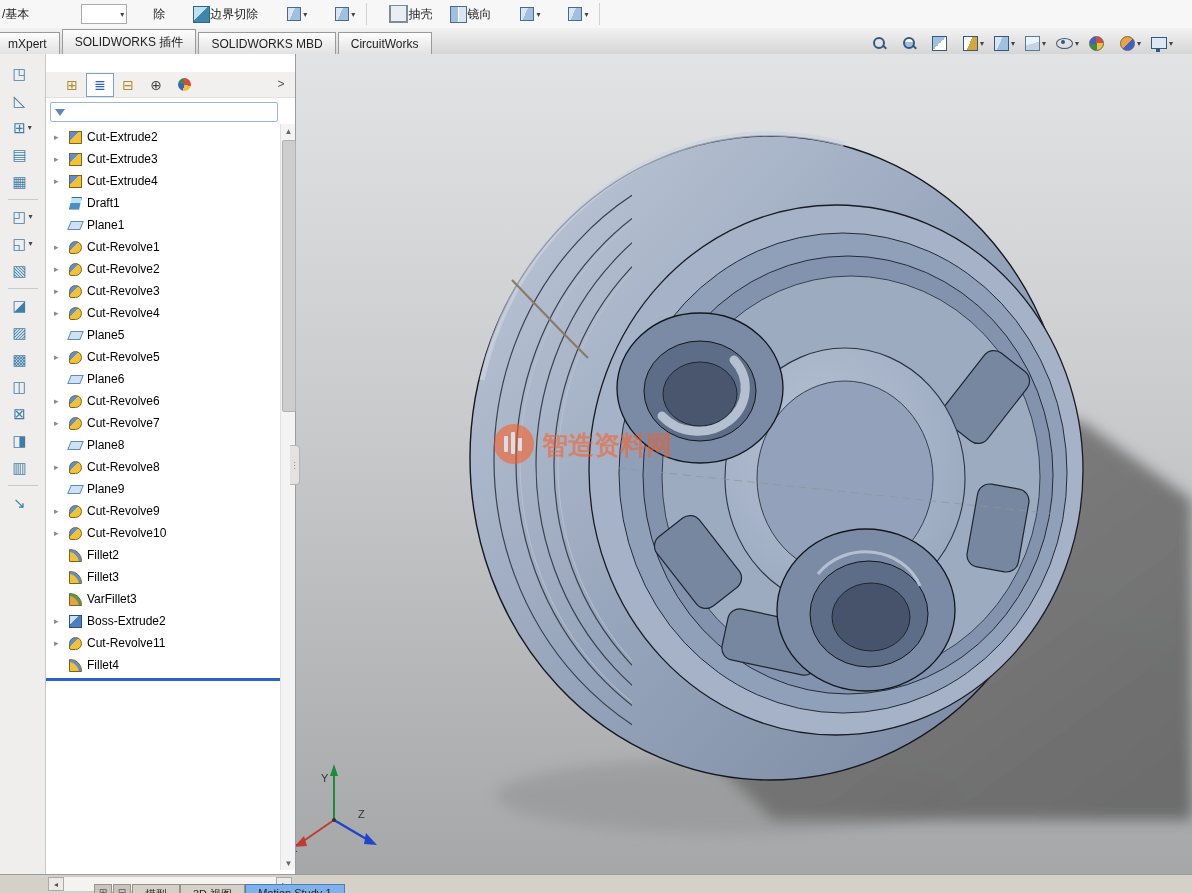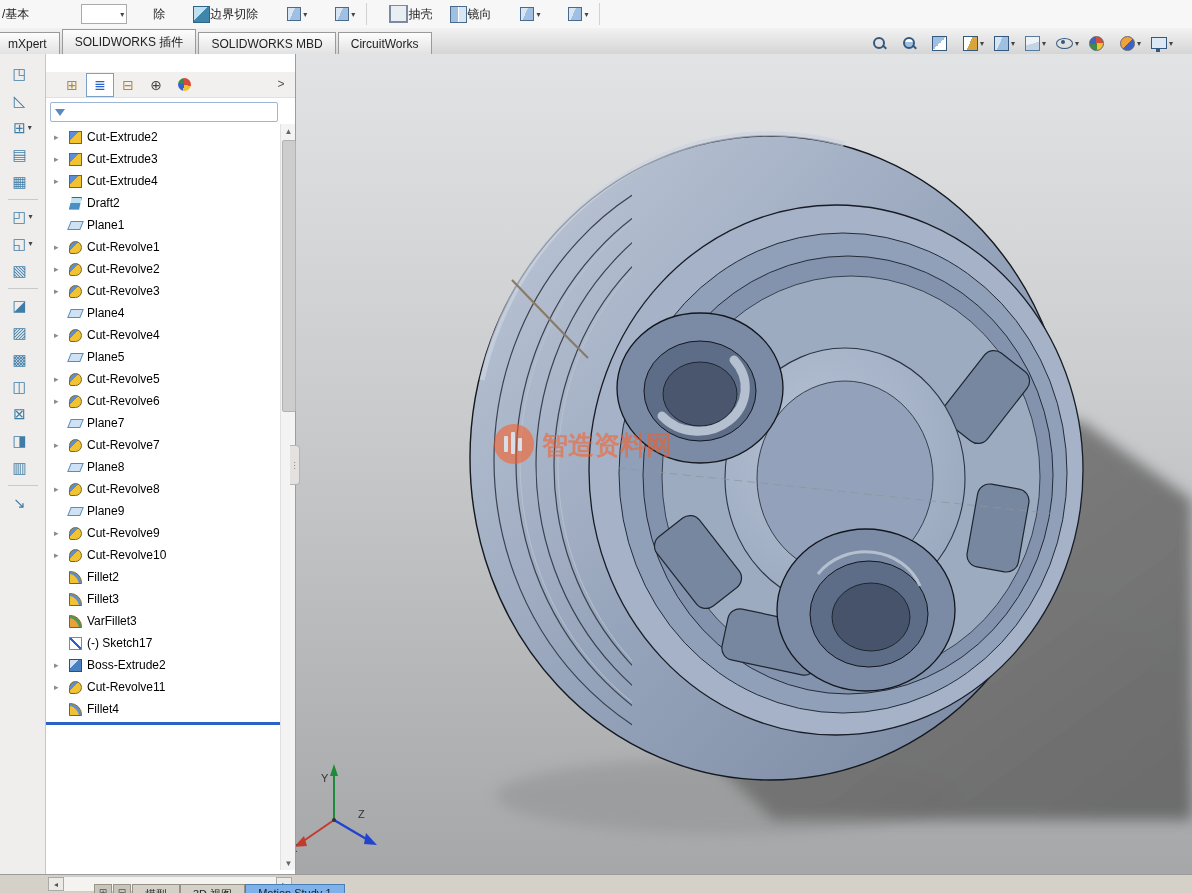--- a/index.html
+++ b/index.html
@@ -349,26 +349,26 @@
           <span class="ticon ic-cutex"></span>
           <span class="tlabel">Cut-Extrude3</span>
         </div>
 
         <div class="trow">
           <span class="texp">▸</span>
           <span class="ticon ic-cutex"></span>
           <span class="tlabel">Cut-Extrude4</span>
         </div>
 
-
         <div class="trow">
           <span class="texp" style="visibility: hidden;">▸</span>
           <span class="ticon ic-draft"></span>
-          <span class="tlabel">Draft2</span>
-        </div>
+          <span class="tlabel">Draft1</span>
+        </div>
+
 
         <div class="trow">
           <span class="texp" style="visibility: hidden;">▸</span>
           <span class="ticon ic-plane"></span>
           <span class="tlabel">Plane1</span>
         </div>
 
         <div class="trow">
           <span class="texp">▸</span>
           <span class="ticon ic-cutrev"></span>
@@ -382,56 +382,51 @@
           <span class="tlabel">Cut-Revolve2</span>
         </div>
 
 
         <div class="trow">
           <span class="texp">▸</span>
           <span class="ticon ic-cutrev"></span>
           <span class="tlabel">Cut-Revolve3</span>
         </div>
 
-        <div class="trow">
-          <span class="texp" style="visibility: hidden;">▸</span>
-          <span class="ticon ic-plane"></span>
-          <span class="tlabel">Plane4</span>
-        </div>
 
         <div class="trow">
           <span class="texp">▸</span>
           <span class="ticon ic-cutrev"></span>
           <span class="tlabel">Cut-Revolve4</span>
         </div>
 
         <div class="trow">
           <span class="texp" style="visibility: hidden;">▸</span>
           <span class="ticon ic-plane"></span>
           <span class="tlabel">Plane5</span>
         </div>
 
         <div class="trow">
           <span class="texp">▸</span>
           <span class="ticon ic-cutrev"></span>
           <span class="tlabel">Cut-Revolve5</span>
         </div>
 
+        <div class="trow">
+          <span class="texp" style="visibility: hidden;">▸</span>
+          <span class="ticon ic-plane"></span>
+          <span class="tlabel">Plane6</span>
+        </div>
 
         <div class="trow">
           <span class="texp">▸</span>
           <span class="ticon ic-cutrev"></span>
           <span class="tlabel">Cut-Revolve6</span>
         </div>
 
-        <div class="trow">
-          <span class="texp" style="visibility: hidden;">▸</span>
-          <span class="ticon ic-plane"></span>
-          <span class="tlabel">Plane7</span>
-        </div>
 
         <div class="trow">
           <span class="texp">▸</span>
           <span class="ticon ic-cutrev"></span>
           <span class="tlabel">Cut-Revolve7</span>
         </div>
 
         <div class="trow">
           <span class="texp" style="visibility: hidden;">▸</span>
           <span class="ticon ic-plane"></span>
@@ -475,25 +470,20 @@
           <span class="tlabel">Fillet3</span>
         </div>
 
         <div class="trow">
           <span class="texp" style="visibility: hidden;">▸</span>
           <span class="ticon ic-varfil"></span>
           <span class="tlabel">VarFillet3</span>
         </div>
 
 
-        <div class="trow">
-          <span class="texp" style="visibility: hidden;">▸</span>
-          <span class="ticon ic-sketch"></span>
-          <span class="tlabel">(-) Sketch17</span>
-        </div>
 
         <div class="trow">
           <span class="texp">▸</span>
           <span class="ticon ic-boss"></span>
           <span class="tlabel">Boss-Extrude2</span>
         </div>
 
         <div class="trow">
           <span class="texp">▸</span>
           <span class="ticon ic-cutrev"></span>

